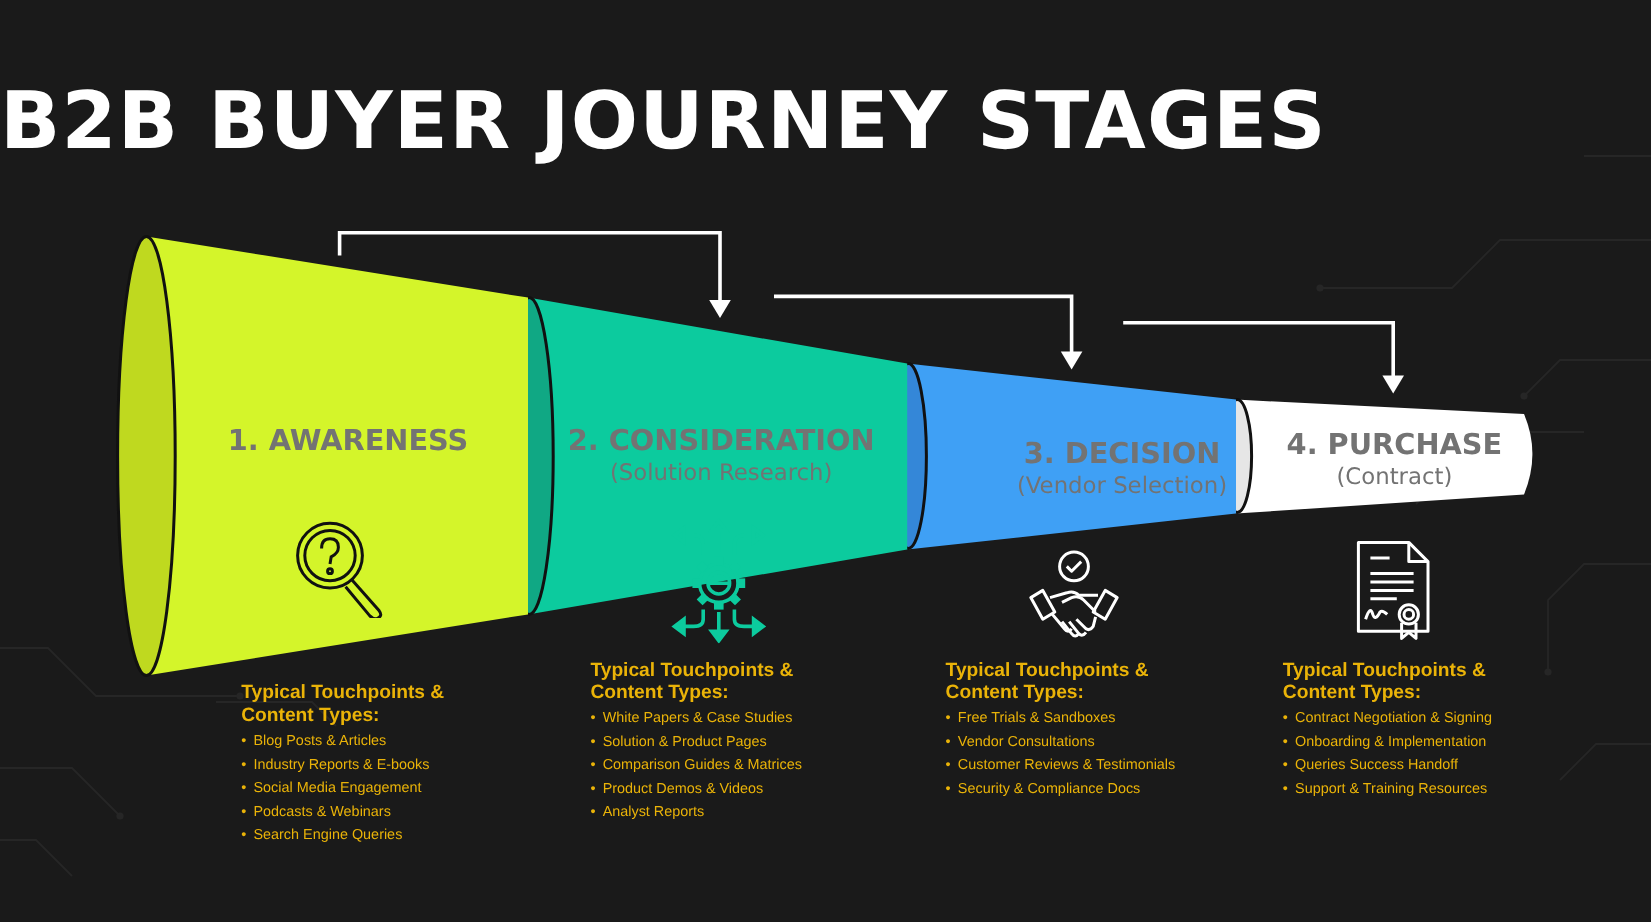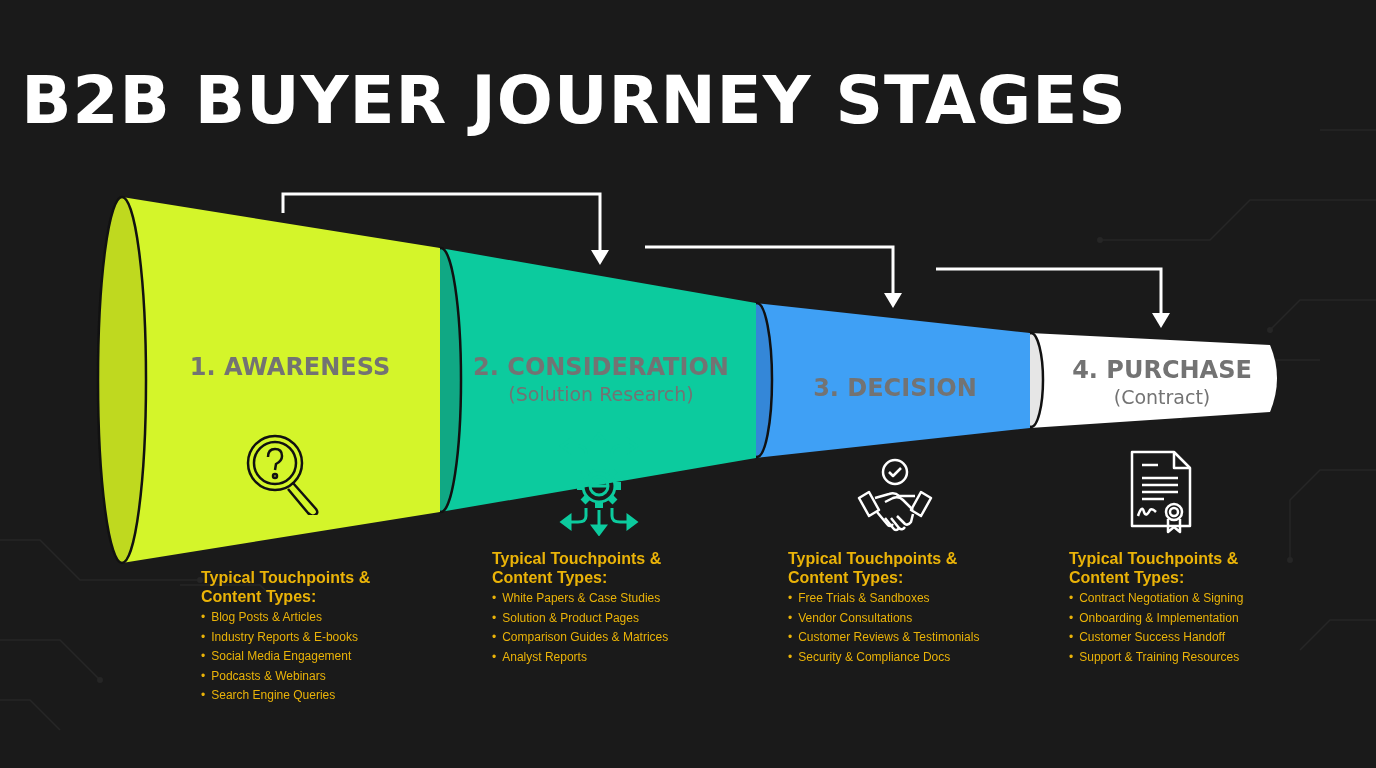--- a/index.html
+++ b/index.html
@@ -4,21 +4,21 @@
 <style>
   html, body { margin:0; padding:0; }
   body {
     width:1376px; height:768px; overflow:hidden;
     background:#1a1a1a;
     font-family:"Liberation Sans", sans-serif;
     position:relative;
   }
   .bg-circuit { position:absolute; left:0; top:0; width:1376px; height:768px; }
   .title {
-    position:absolute; left:0; top:62px; width:1148px; text-align:center;
+    position:absolute; left:0; top:62px; width:1148px; 
     color:#ffffff; font-family:"DejaVu Sans", sans-serif; font-weight:bold;
     font-size:66px; letter-spacing:1px;
   }
   .funnel-svg { position:absolute; left:0; top:0; width:1376px; height:768px; }
   .stage-label {
     position:absolute; text-align:center; color:#737373;
     font-family:"DejaVu Sans", sans-serif;
   }
   .stage-label .name { font-weight:bold; font-size:24px; line-height:28px; }
   .stage-label .sub { font-size:19px; line-height:26px; }
@@ -92,22 +92,23 @@
   </g>
 </svg>
 
 <div class="stage-label" style="left:140px; top:353px; width:300px;">
   <div class="name">1. AWARENESS</div>
 </div>
 <div class="stage-label" style="left:450px; top:353px; width:302px;">
   <div class="name">2. CONSIDERATION</div>
   <div class="sub">(Solution Research)</div>
 </div>
-<div class="stage-label" style="left:770px; top:374px; width:250px;">
+<div class="stage-label" style="left:770px; top:364px; width:250px;padding-left:40px;">
   <div class="name">3. DECISION</div>
+  <div class="sub">(Vendor Selection)</div>
 </div>
 <div class="stage-label" style="left:1042px; top:356px; width:240px;">
   <div class="name">4. PURCHASE</div>
   <div class="sub">(Contract)</div>
 </div>
 
 <svg class="icon" style="left:240px; top:433px;" width="90" height="82" viewBox="0 0 90 82">
   <g fill="none" stroke="#111" stroke-width="2.5">
     <circle cx="35" cy="30" r="27"></circle>
     <circle cx="35" cy="30" r="21"></circle>
@@ -190,20 +191,21 @@
   </ul>
 </div>
 
 <div class="touch" style="left:492px; top:549px;">
   <div class="hdr">Typical Touchpoints &amp;</div>
   <div class="hdr">Content Types:</div>
   <ul>
     <li>White Papers &amp; Case Studies</li>
     <li>Solution &amp; Product Pages</li>
     <li>Comparison Guides &amp; Matrices</li>
+    <li>Product Demos &amp; Videos</li>
     <li>Analyst Reports</li>
   </ul>
 </div>
 
 <div class="touch" style="left:788px; top:549px;">
   <div class="hdr">Typical Touchpoints &amp;</div>
   <div class="hdr">Content Types:</div>
   <ul>
     <li>Free Trials &amp; Sandboxes</li>
     <li>Vendor Consultations</li>
@@ -211,16 +213,16 @@
     <li>Security &amp; Compliance Docs</li>
   </ul>
 </div>
 
 <div class="touch" style="left:1069px; top:549px;">
   <div class="hdr">Typical Touchpoints &amp;</div>
   <div class="hdr">Content Types:</div>
   <ul>
     <li>Contract Negotiation &amp; Signing</li>
     <li>Onboarding &amp; Implementation</li>
-    <li>Customer Success Handoff</li>
+    <li>Queries Success Handoff</li>
     <li>Support &amp; Training Resources</li>
   </ul>
 </div>
 
 </body></html>

